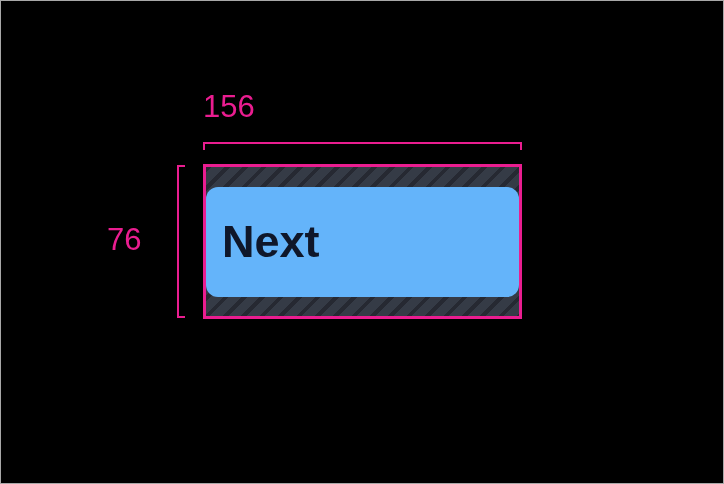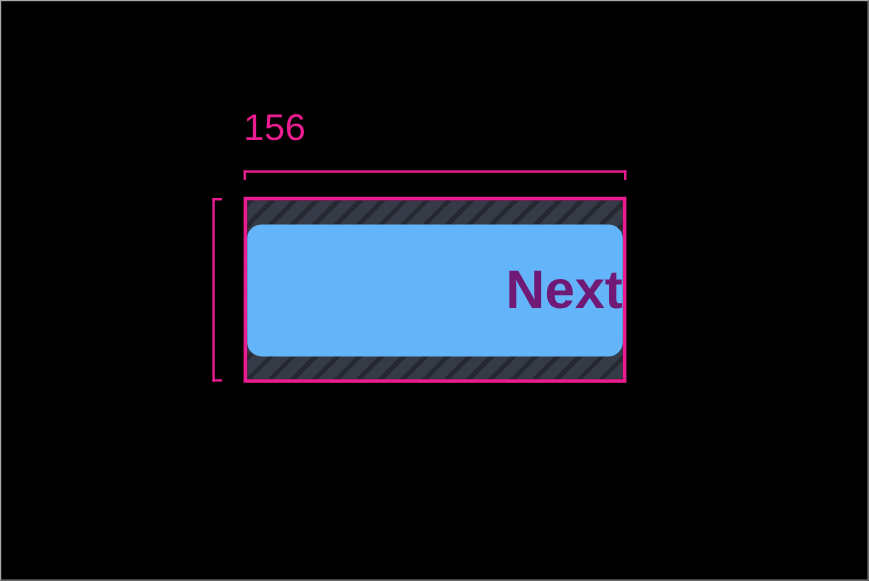--- a/index.html
+++ b/index.html
@@ -79,40 +79,41 @@
   }
   .next-btn {
     position: absolute;
     left: 0;
     right: 0;
     top: 20px;
     bottom: 19px;
     border: none;
     border-radius: 12px;
     background: #64b4fa;
-    color: #701a75;
+    color: #0f172a;
     font-family: "Liberation Sans", sans-serif;
     font-size: 45px;
     font-weight: 600;
     display: flex;
     align-items: center;
-    justify-content: flex-end;
-    padding: 0;
+    justify-content: flex-start;
+    padding: 16px;
     cursor: pointer;
   }
 </style>
 </head>
 <body>
 
 <div class="canvas">
 
   <div class="dim-label width-label">156</div>
 
   <div class="width-bracket"></div>
 
+  <div class="dim-label height-label">76</div>
 
   <div class="height-bracket"></div>
 
   <div class="touch-target">
     <button class="next-btn">
       <span>Next</span>
     </button>
   </div>
 
 </div>

